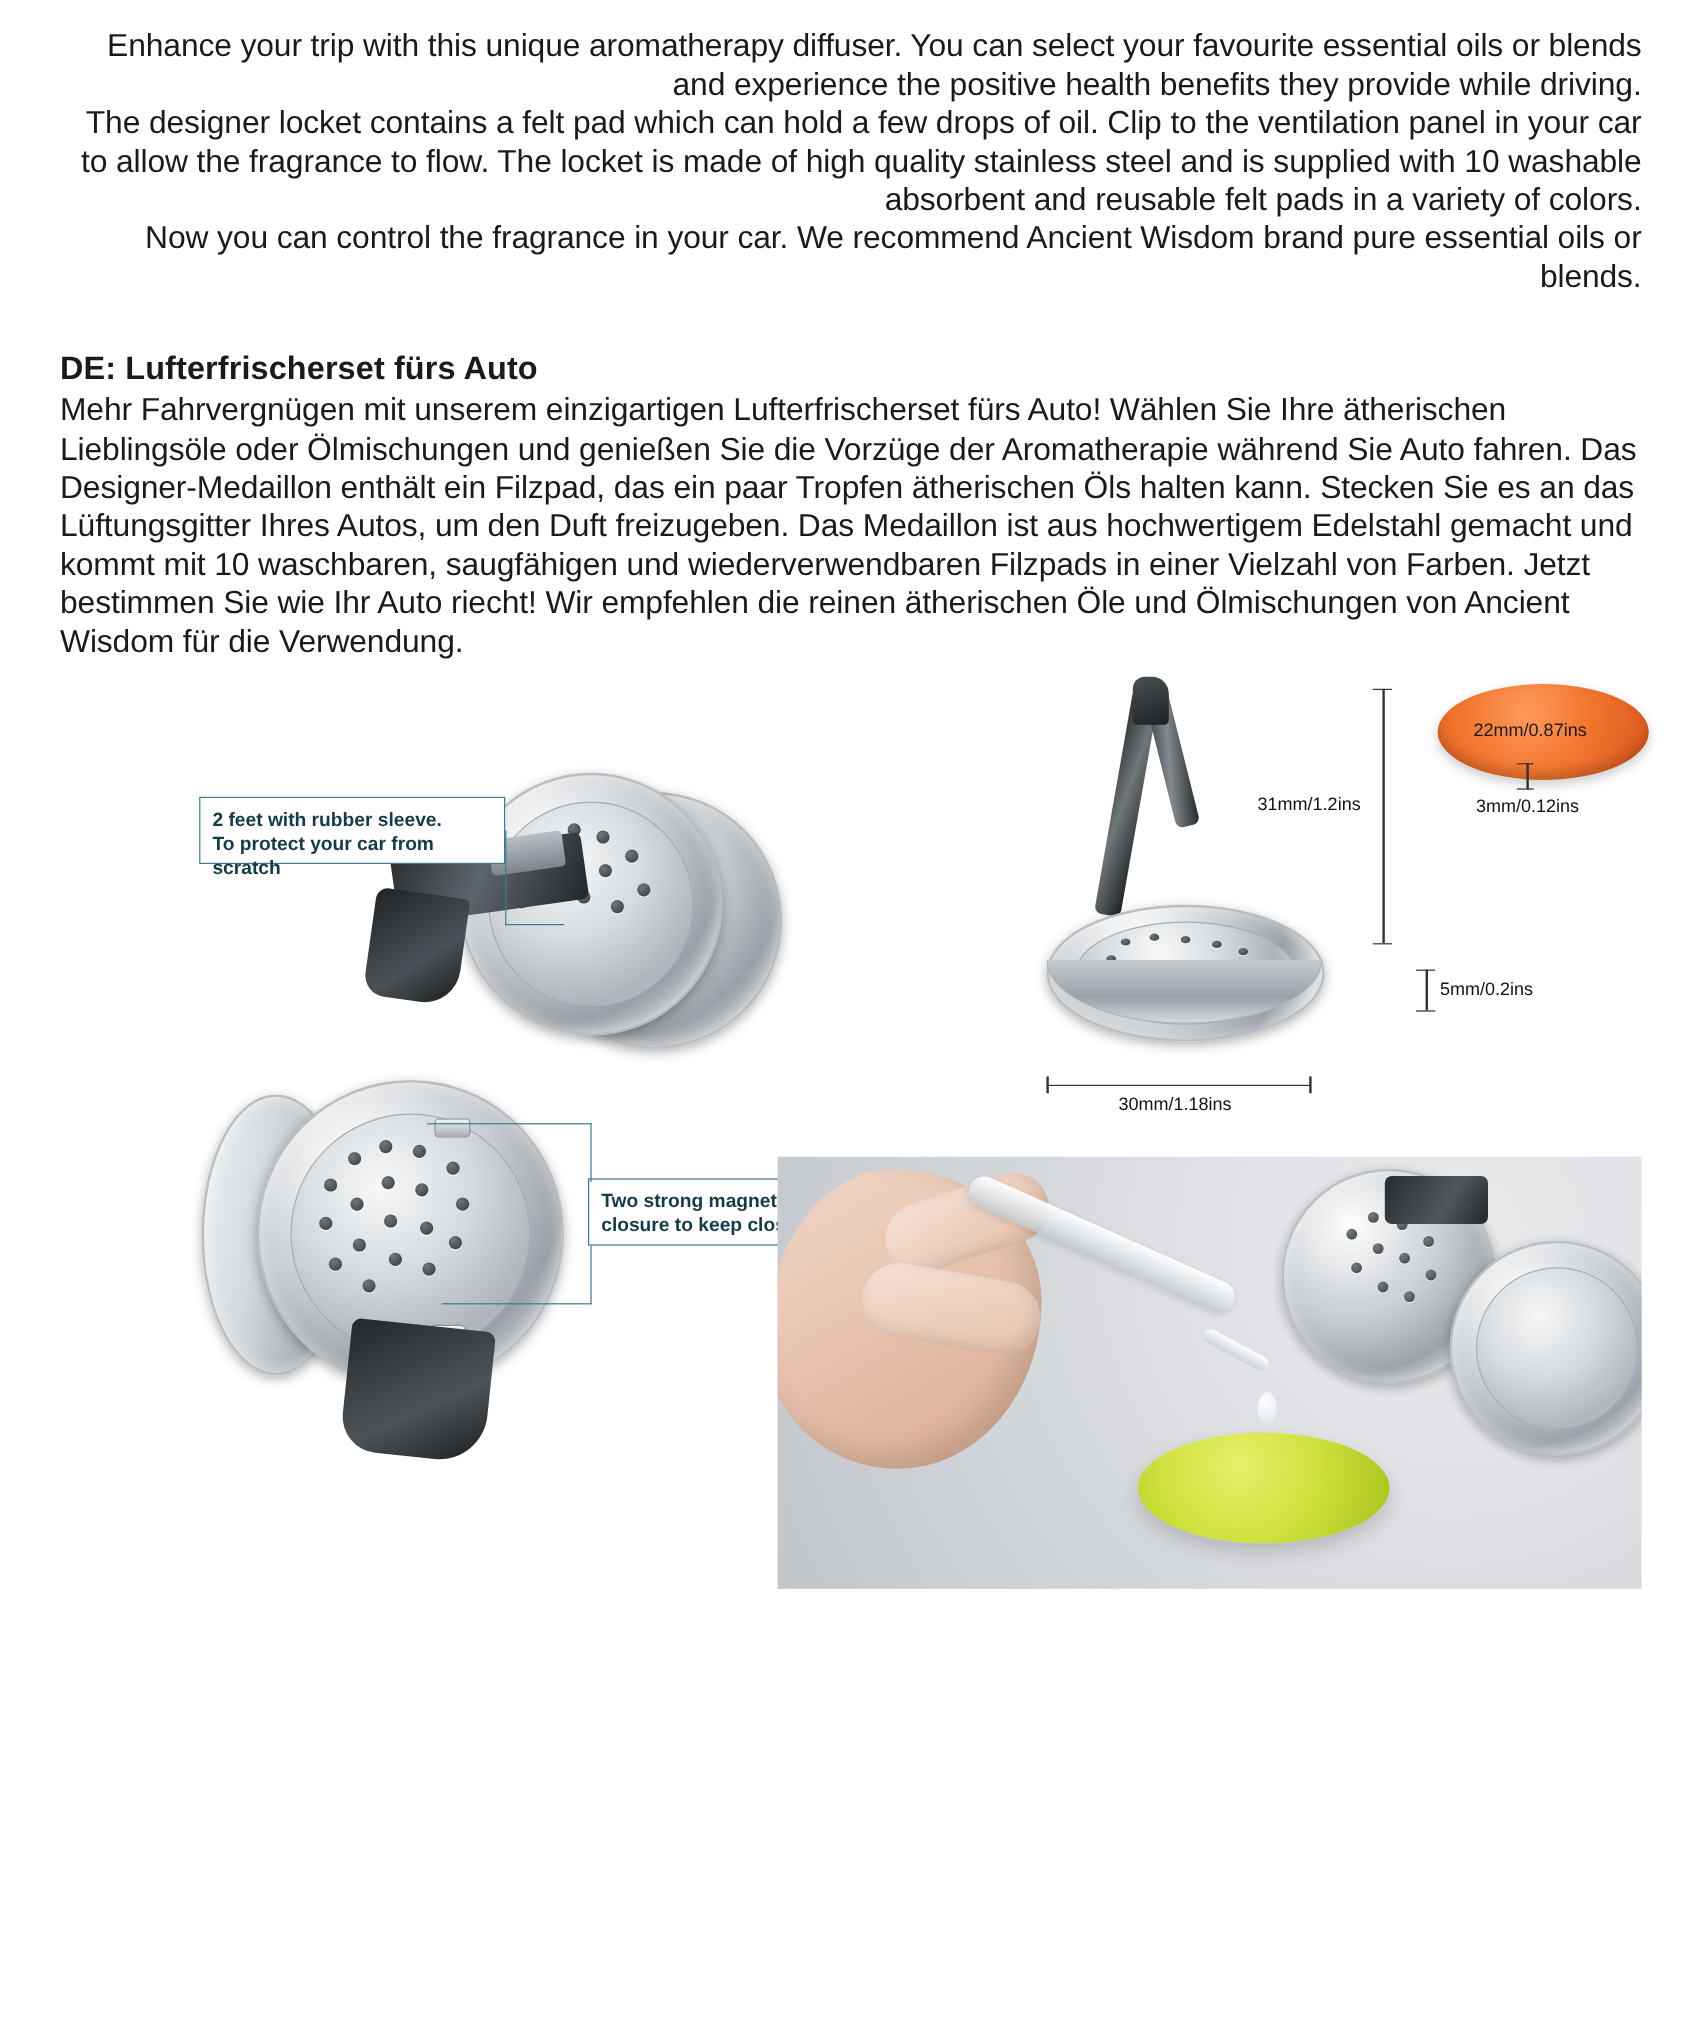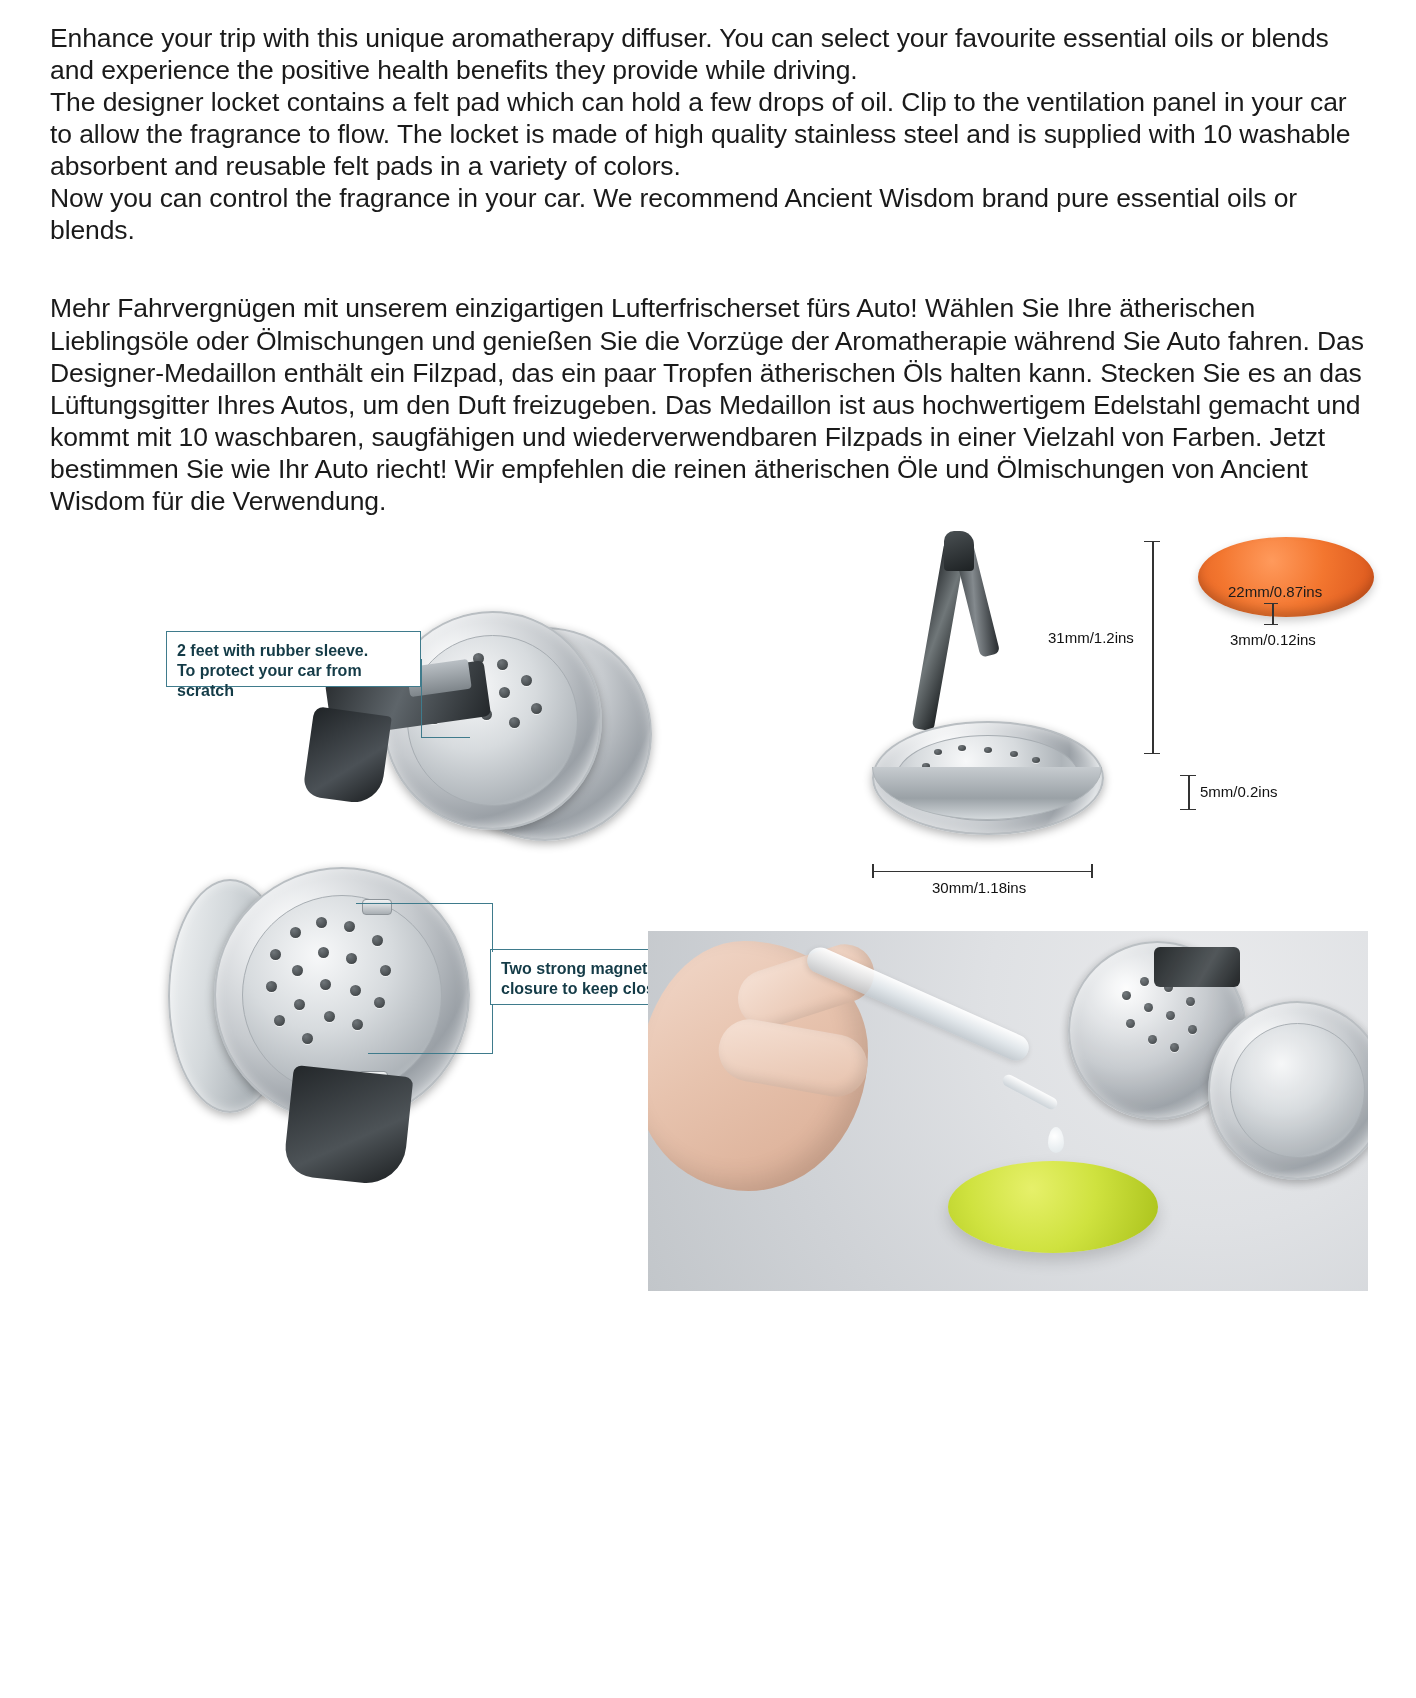--- a/index.html
+++ b/index.html
@@ -247,26 +247,27 @@
     border-radius: 6px;
   }
 </style>
 </head>
 <body>
 
 <div class="page">
 
 
   <div class="section gb">
-    <p class="pre" style="white-space:pre-wrap;">Enhance your trip with this unique aromatherapy diffuser. You can select your favourite essential oils or blends and experience the positive health benefits they provide while driving.
+    <p class="pre" style="white-space:pre-wrap;text-align:right;">Enhance your trip with this unique aromatherapy diffuser. You can select your favourite essential oils or blends and experience the positive health benefits they provide while driving.
 The designer locket contains a felt pad which can hold a few drops of oil. Clip to the ventilation panel in your car to allow the fragrance to flow. The locket is made of high quality stainless steel and is supplied with 10 washable absorbent and reusable felt pads in a variety of colors.
 Now you can control the fragrance in your car. We recommend Ancient Wisdom brand pure essential oils or blends.</p>
   </div>
 
   <div class="section de">
+    <h2>DE: Lufterfrischerset fürs Auto</h2>
     <p style="white-space:pre-wrap;">Mehr Fahrvergnügen mit unserem einzigartigen Lufterfrischerset fürs Auto! Wählen Sie Ihre ätherischen Lieblingsöle oder Ölmischungen und genießen Sie die Vorzüge der Aromatherapie während Sie Auto fahren. Das Designer-Medaillon enthält ein Filzpad, das ein paar Tropfen ätherischen Öls halten kann. Stecken Sie es an das Lüftungsgitter Ihres Autos, um den Duft freizugeben. Das Medaillon ist aus hochwertigem Edelstahl gemacht und kommt mit 10 waschbaren, saugfähigen und wiederverwendbaren Filzpads in einer Vielzahl von Farben. Jetzt bestimmen Sie wie Ihr Auto riecht! Wir empfehlen die reinen ätherischen Öle und Ölmischungen von Ancient Wisdom für die Verwendung.</p>
   </div>
 
   <div class="gallery">
 
     <div class="photo" style="left:240px; top:70px; width:380px; height:270px;">
 
       <div class="disc" style="left:150px; top:26px; width:210px; height:210px; position:absolute;"></div>
 
       <div class="disc" style="left:95px; top:10px; width:215px; height:215px; position:absolute;">
@@ -370,21 +371,21 @@
     <div class="tick-h" style="left:1132px; top:244px;"></div>
     <div class="tick-h" style="left:1132px; top:278px;"></div>
     <div class="dim" style="left:1152px; top:252px;">5mm/0.2ins</div>
 
     <div class="dimline-h" style="left:824px; top:340px; width:220px;"></div>
     <div class="tick-v" style="left:824px; top:333px;"></div>
     <div class="tick-v" style="left:1043px; top:333px;"></div>
     <div class="dim" style="left:884px; top:348px;">30mm/1.18ins</div>
 
     <div class="felt-pad-orange" style="left:1150px; top:6px;"></div>
-    <div class="dim" style="left:1180px; top:52px; color:#1b1b1b;">22mm/0.87ins</div>
+    <div class="dim" style="left:1180px; top:36px; color:#1b1b1b;">22mm/0.87ins</div>
     <div class="dim" style="left:1182px; top:100px;">3mm/0.12ins</div>
     <div class="dimline-v" style="left:1224px; top:72px; height:22px;"></div>
     <div class="tick-h" style="left:1216px; top:72px; width:14px;"></div>
     <div class="tick-h" style="left:1216px; top:93px; width:14px;"></div>
 
     <div class="photo photo-hand">
       <div class="hand"></div>
       <div class="finger" style="left:88px; top:26px; width:140px; height:58px; transform:rotate(-18deg);"></div>
       <div class="finger" style="left:70px; top:96px; width:150px; height:62px; transform:rotate(10deg);"></div>
       <div class="dropper"></div>

